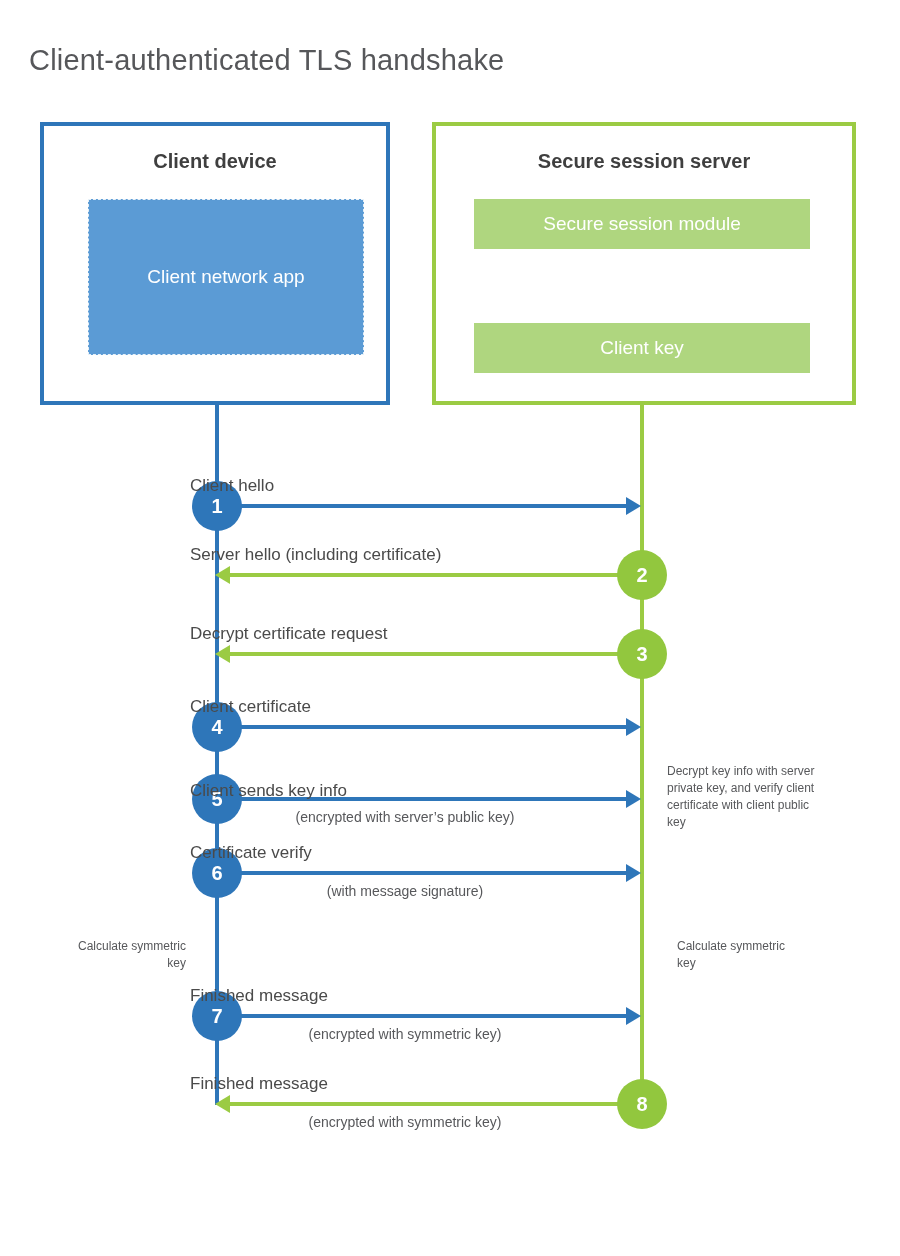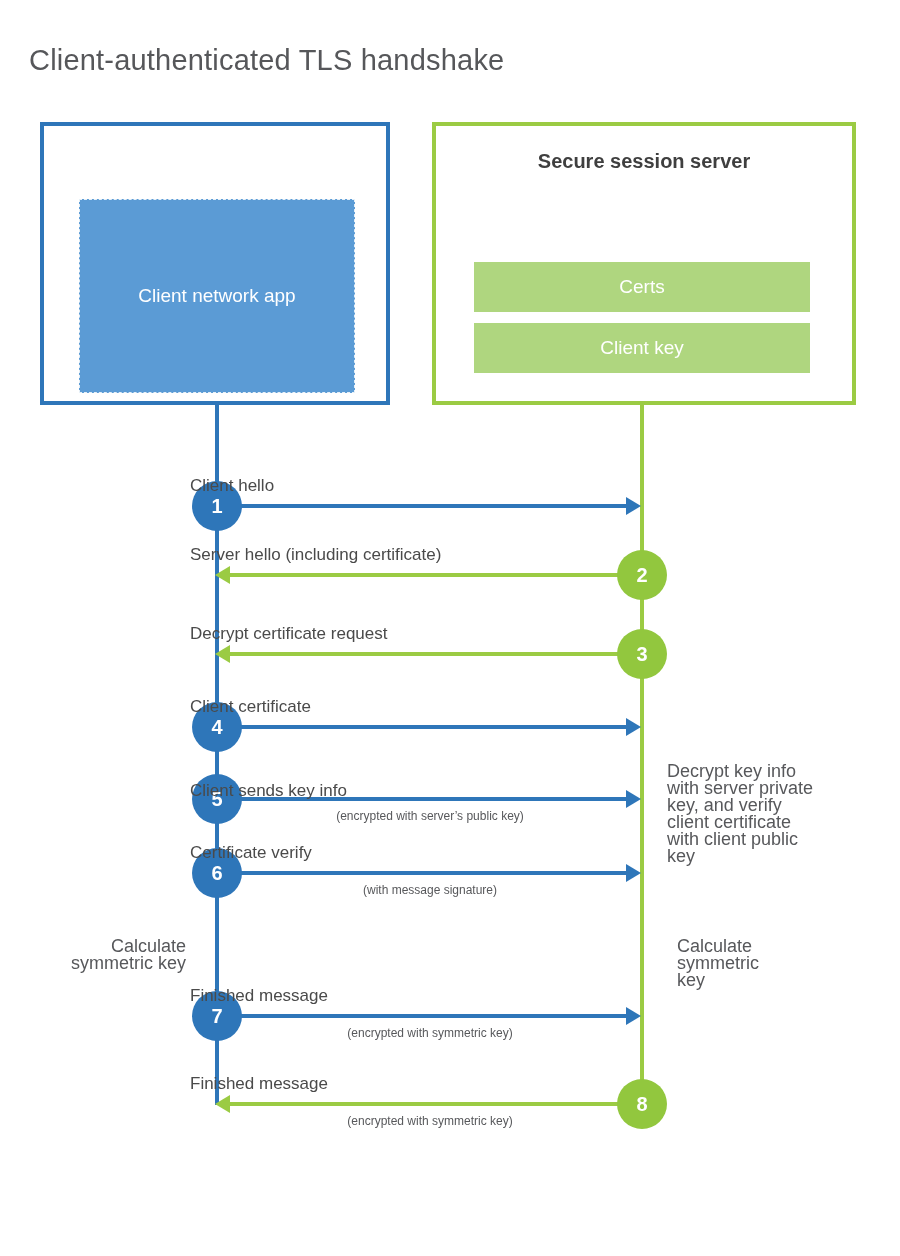--- a/index.html
+++ b/index.html
@@ -26,21 +26,21 @@
   }
 
   .frame-box{box-sizing:border-box;background:#fff;}
   .client-box{left:40px;top:122px;width:350px;height:283px;border:4px solid var(--blue);}
   .server-box{left:432px;top:122px;width:424px;height:283px;border:4px solid var(--green);}
   .box-title{
     position:absolute;left:0;top:24px;width:100%;
     text-align:center;font-size:20px;font-weight:bold;color:var(--text-dark);
   }
   .app-rect{
-    position:absolute;left:35px;top:73px;width:276px;height:194px;
+    position:absolute;left:44px;top:73px;width:276px;height:156px;
     box-sizing:border-box;background:var(--blue-fill);
     border:1px dashed rgba(255,255,255,0.85);
     display:flex;align-items:center;justify-content:center;text-align:center;
     color:#ffffff;font-size:19px;line-height:26px;
   }
   .app-rect span{display:block;max-width:160px;}
   .module-bar{
     position:absolute;left:38px;width:336px;height:50px;
     background:var(--green-fill);
     display:flex;align-items:center;justify-content:center;
@@ -64,45 +64,46 @@
     color:#ffffff;font-size:20px;font-weight:bold;
   }
   .step-circle.blue{background:var(--blue);}
   .step-circle.green{background:var(--green-circle);}
 
   .step-label{
     left:190px;width:450px;text-align:left;
     font-size:17px;color:var(--text-label);line-height:20px;
   }
   .step-sublabel{
-    left:205px;width:450px;text-align:center;
-    font-size:12px;color:var(--text-note);
+    left:180px;width:450px;text-align:center;
+    font-size:14px;color:var(--text-note);
   }
 
   .note{
-    font-size:18px;line-height:17px;color:var(--text-note);
+    font-size:12px;line-height:17px;color:var(--text-note);
   }
 </style>
 </head>
 <body>
 
 <div id="canvas">
 
   <div class="abs page-title">Client-authenticated TLS handshake</div>
 
   <div class="abs frame-box client-box">
+    <div class="box-title">Client device</div>
     <div class="app-rect">
       <span>Client network app</span>
     </div>
   </div>
 
   <div class="abs frame-box server-box">
     <div class="box-title">Secure session server</div>
-    <div class="module-bar" style="top:136px">
-      <span>Certs</span>
+    <div class="module-bar" style="top:73px">
+      <span>Secure session module</span>
     </div>
     <div class="module-bar" style="top:197px">
       <span>Client key</span>
     </div>
   </div>
 
   <div class="abs vline blue" style="left:215px;top:403px;height:702px;"></div>
   <div class="abs vline green" style="left:640px;top:403px;height:701px;"></div>
 
   <div id="steps-layer">

